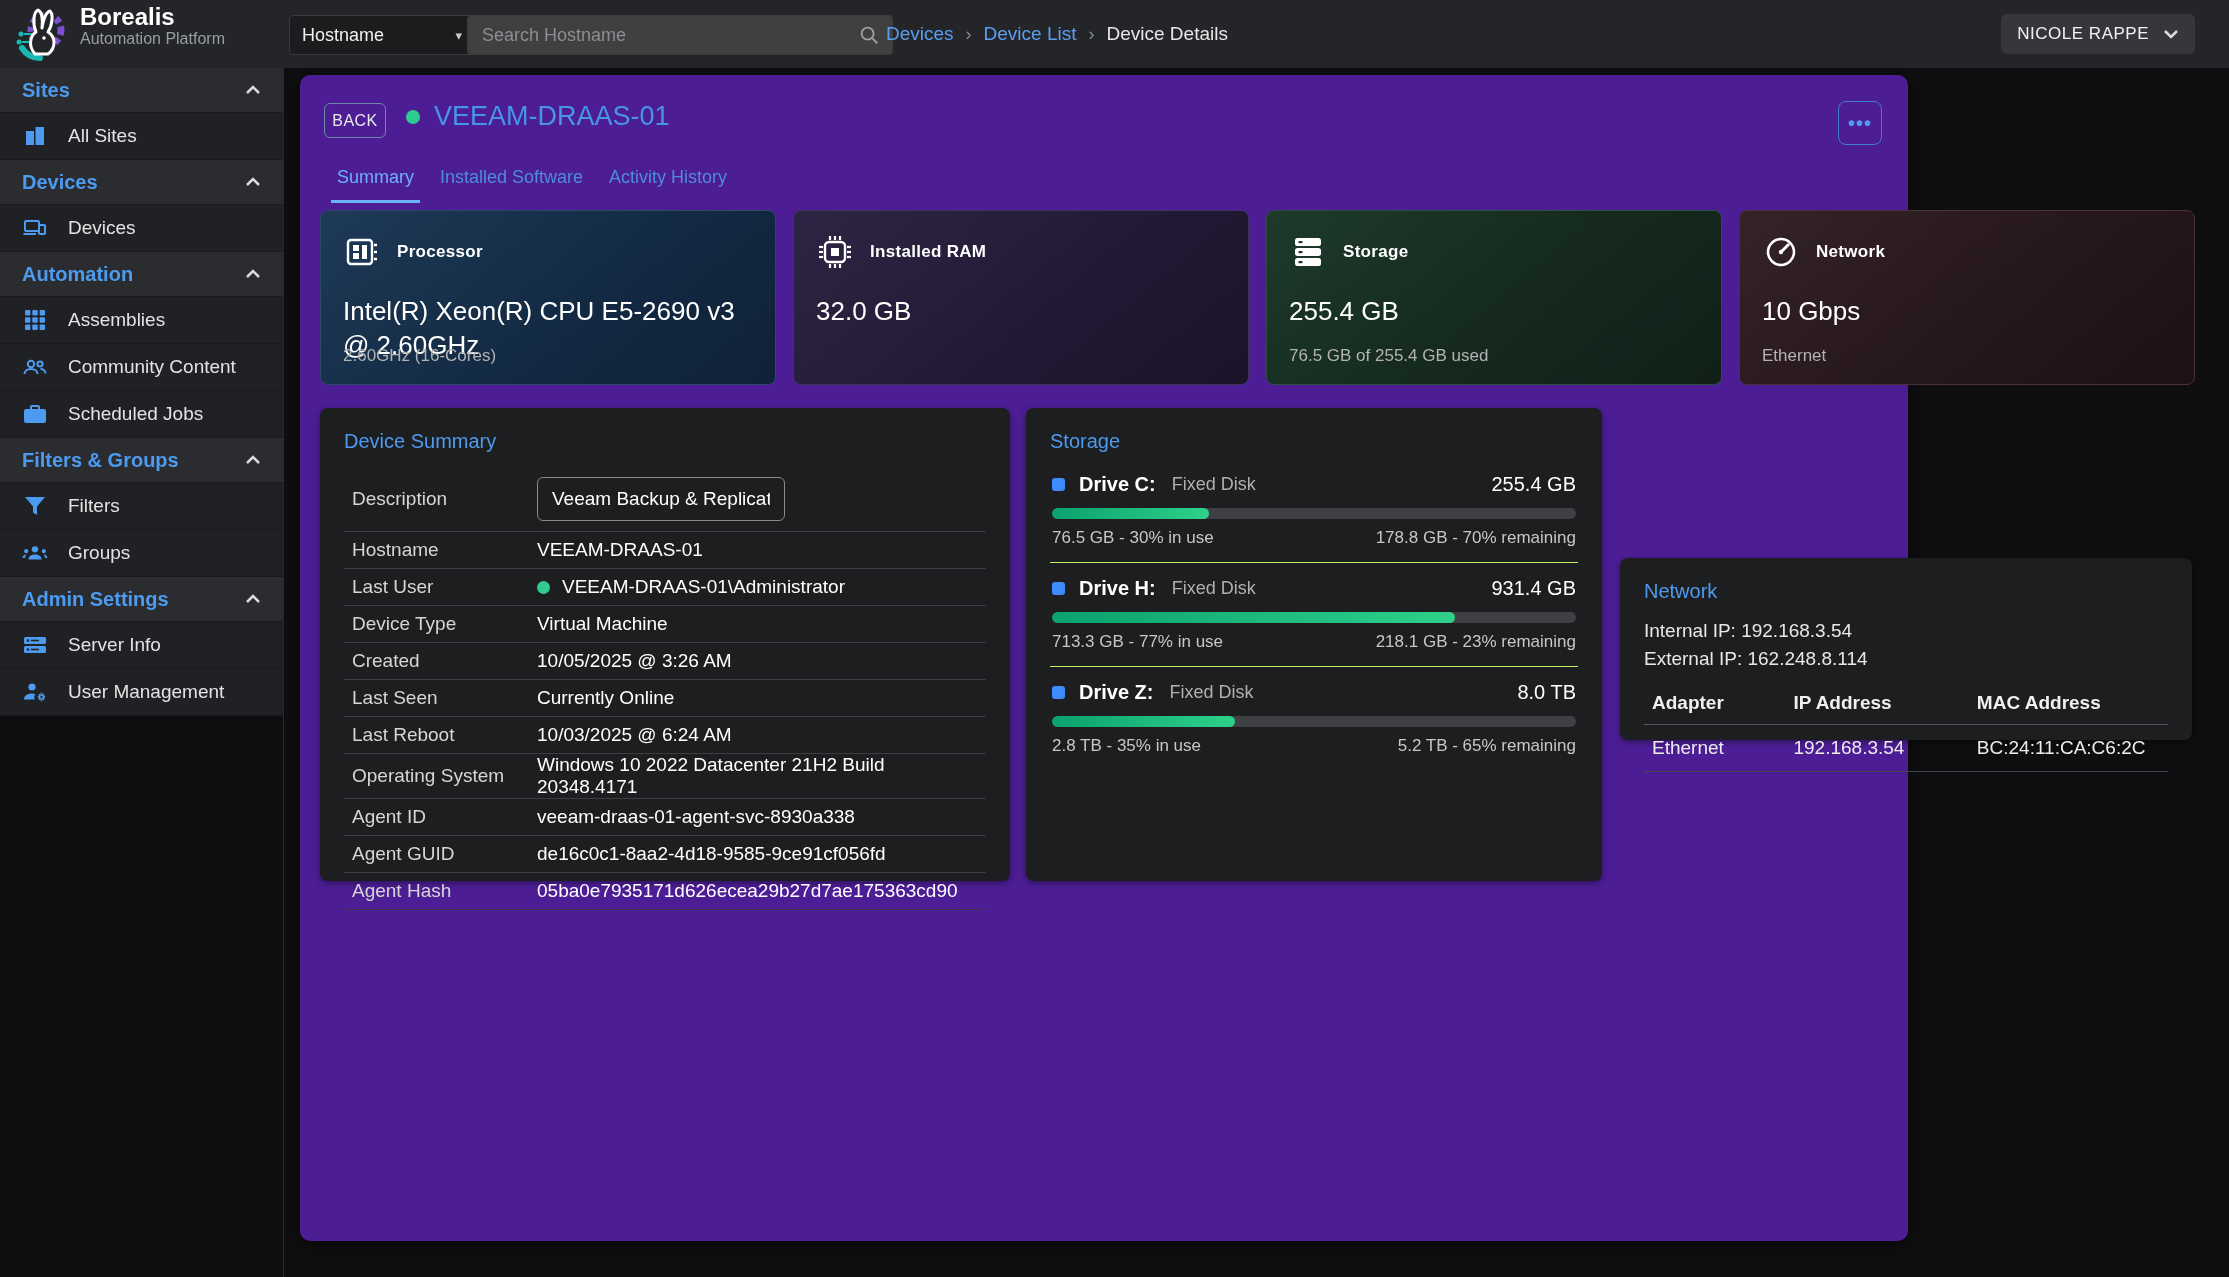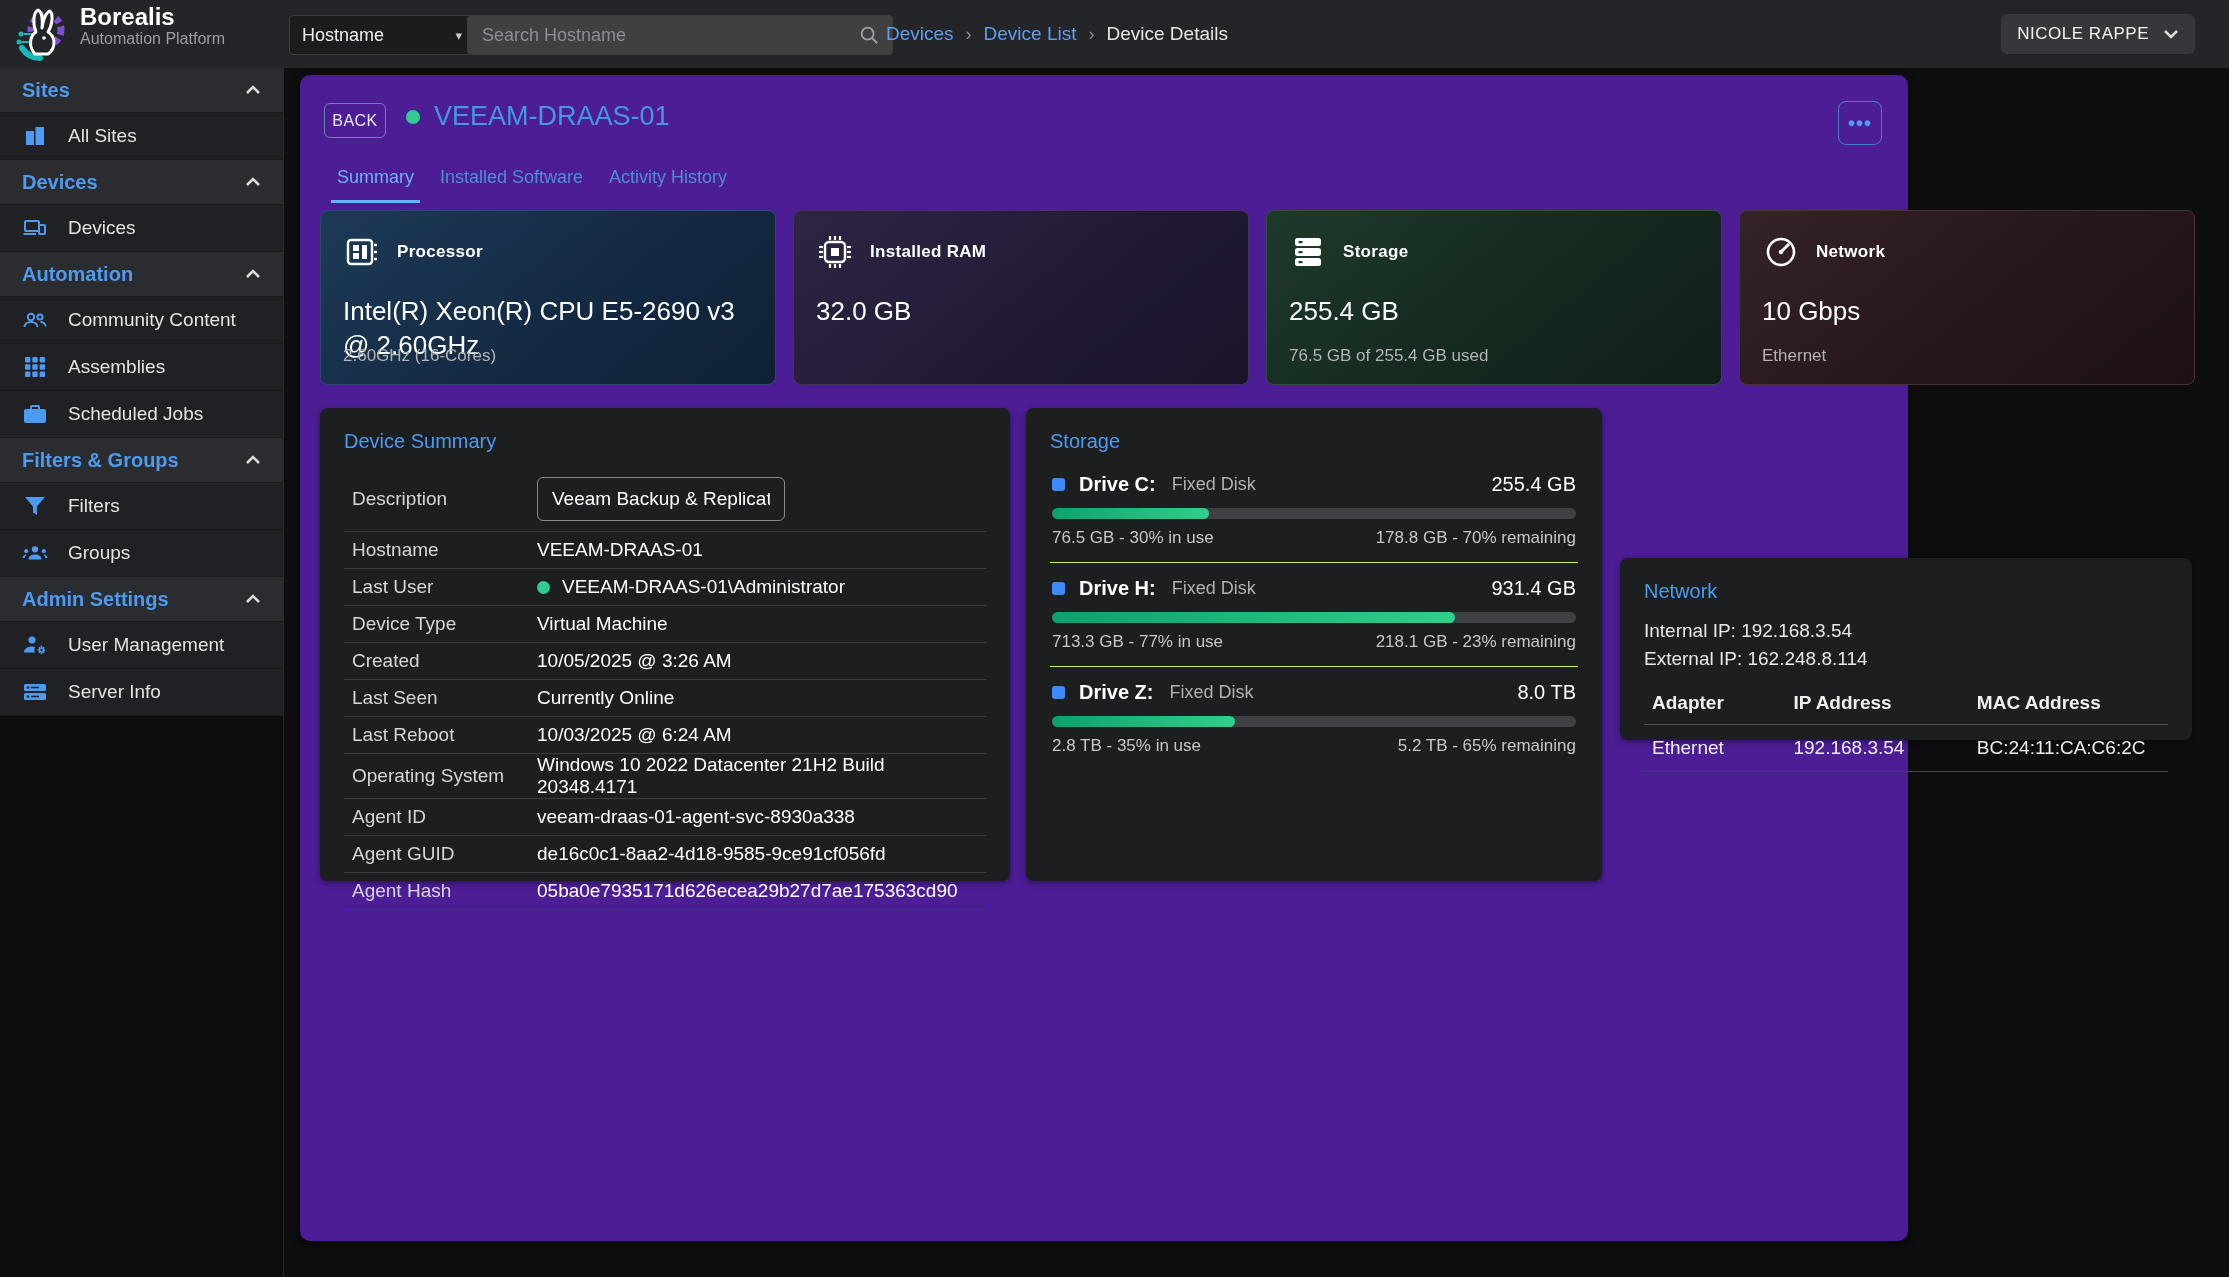--- a/index.html
+++ b/index.html
@@ -208,49 +208,49 @@
     <div class="side-section-header">
       <span>Automation</span>
       <span class="icon">
           <svg width="16" height="10" viewBox="0 0 16 10" fill="none" stroke="#dcdcdc" stroke-width="2.5">
             <polyline points="2,8 8,2 14,8"></polyline>
           </svg>
         </span>
     </div>
     <div class="side-item">
       <span class="icon">
-        <svg width="26" height="22" viewBox="0 0 26 22" fill="none" stroke="#4d9bf0" stroke-width="2">
-            <circle cx="9" cy="8" r="3.2"></circle>
-            <circle cx="18" cy="8" r="2.6"></circle>
-            <path d="M2.5 18c0-3 3-5 6.5-5s6.5 2 6.5 5"></path>
-            <path d="M18.5 13c2.8 0 5 1.8 5 4.5"></path>
-          </svg>
-      </span>
-      <span>Community Content</span>
-    </div>
-    <div class="side-item">
-      <span class="icon">
         <svg width="22" height="22" viewBox="0 0 22 22" fill="#4d9bf0">
             <g>
               <rect x="1" y="1" width="5.4" height="5.4" rx="1"></rect>
               <rect x="8.3" y="1" width="5.4" height="5.4" rx="1"></rect>
               <rect x="15.6" y="1" width="5.4" height="5.4" rx="1"></rect>
               <rect x="1" y="8.3" width="5.4" height="5.4" rx="1"></rect>
               <rect x="8.3" y="8.3" width="5.4" height="5.4" rx="1"></rect>
               <rect x="15.6" y="8.3" width="5.4" height="5.4" rx="1"></rect>
               <rect x="1" y="15.6" width="5.4" height="5.4" rx="1"></rect>
               <rect x="8.3" y="15.6" width="5.4" height="5.4" rx="1"></rect>
               <rect x="15.6" y="15.6" width="5.4" height="5.4" rx="1"></rect>
             </g>
           </svg>
       </span>
       <span>Assemblies</span>
     </div>
     <div class="side-item">
       <span class="icon">
+        <svg width="26" height="22" viewBox="0 0 26 22" fill="none" stroke="#4d9bf0" stroke-width="2">
+            <circle cx="9" cy="8" r="3.2"></circle>
+            <circle cx="18" cy="8" r="2.6"></circle>
+            <path d="M2.5 18c0-3 3-5 6.5-5s6.5 2 6.5 5"></path>
+            <path d="M18.5 13c2.8 0 5 1.8 5 4.5"></path>
+          </svg>
+      </span>
+      <span>Community Content</span>
+    </div>
+    <div class="side-item">
+      <span class="icon">
         <svg width="24" height="22" viewBox="0 0 24 22" fill="#4d9bf0">
             <path d="M9 2h6a2 2 0 0 1 2 2v2h4a2 2 0 0 1 2 2v10a2 2 0 0 1-2 2H3a2 2 0 0 1-2-2V8a2 2 0 0 1 2-2h4V4a2 2 0 0 1 2-2zm0 4h6V4H9v2z"></path>
           </svg>
       </span>
       <span>Scheduled Jobs</span>
     </div>
 
     <div class="side-section-header">
       <span>Filters &amp; Groups</span>
       <span class="icon">
@@ -281,53 +281,53 @@
       <span>Groups</span>
     </div>
 
     <div class="side-section-header">
       <span>Admin Settings</span>
       <span class="icon">
           <svg width="16" height="10" viewBox="0 0 16 10" fill="none" stroke="#dcdcdc" stroke-width="2.5">
             <polyline points="2,8 8,2 14,8"></polyline>
           </svg>
         </span>
+    </div>
+    <div class="side-item">
+      <span class="icon">
+        <svg width="24" height="22" viewBox="0 0 24 22" fill="#4d9bf0">
+            <rect x="1" y="3" width="22" height="7" rx="1.5"></rect>
+            <rect x="1" y="12" width="22" height="7" rx="1.5"></rect>
+            <circle cx="5" cy="6.5" r="1.3" fill="#242528"></circle>
+            <circle cx="5" cy="15.5" r="1.3" fill="#242528"></circle>
+            <rect x="8" y="5.7" width="8" height="1.6" fill="#242528"></rect>
+            <rect x="8" y="14.7" width="8" height="1.6" fill="#242528"></rect>
+          </svg>
+      </span>
+      <span>Server Info</span>
     </div>
     <div class="side-item">
       <span class="icon">
         <svg width="26" height="22" viewBox="0 0 26 22" fill="#4d9bf0">
             <circle cx="10" cy="6" r="3.6"></circle>
             <path d="M2 18.5C2 14.9 5.6 12.6 10 12.6c1.2 0 2.3.2 3.3.5-1 1.4-1.3 3.4-.5 5.4H2z"></path>
             <circle cx="19.5" cy="16" r="2" fill="#242528" stroke="#4d9bf0" stroke-width="1.6"></circle>
             <g stroke="#4d9bf0" stroke-width="1.6">
               <line x1="19.5" y1="11.8" x2="19.5" y2="13.3"></line>
               <line x1="19.5" y1="18.7" x2="19.5" y2="20.2"></line>
               <line x1="15.8" y1="16" x2="17.3" y2="16"></line>
               <line x1="21.7" y1="16" x2="23.2" y2="16"></line>
               <line x1="16.9" y1="13.4" x2="18" y2="14.5"></line>
               <line x1="21" y1="17.5" x2="22.1" y2="18.6"></line>
               <line x1="22.1" y1="13.4" x2="21" y2="14.5"></line>
               <line x1="18" y1="17.5" x2="16.9" y2="18.6"></line>
             </g>
           </svg>
       </span>
       <span>User Management</span>
-    </div>
-    <div class="side-item">
-      <span class="icon">
-        <svg width="24" height="22" viewBox="0 0 24 22" fill="#4d9bf0">
-            <rect x="1" y="3" width="22" height="7" rx="1.5"></rect>
-            <rect x="1" y="12" width="22" height="7" rx="1.5"></rect>
-            <circle cx="5" cy="6.5" r="1.3" fill="#242528"></circle>
-            <circle cx="5" cy="15.5" r="1.3" fill="#242528"></circle>
-            <rect x="8" y="5.7" width="8" height="1.6" fill="#242528"></rect>
-            <rect x="8" y="14.7" width="8" height="1.6" fill="#242528"></rect>
-          </svg>
-      </span>
-      <span>Server Info</span>
     </div>
   </div>
 
   <div class="content">
 
     <button class="back-button">BACK</button>
 
     <div class="device-title-row">
       <span class="status-dot" style="background: rgb(47, 203, 143);"></span>
       <span class="device-title">VEEAM-DRAAS-01</span>

